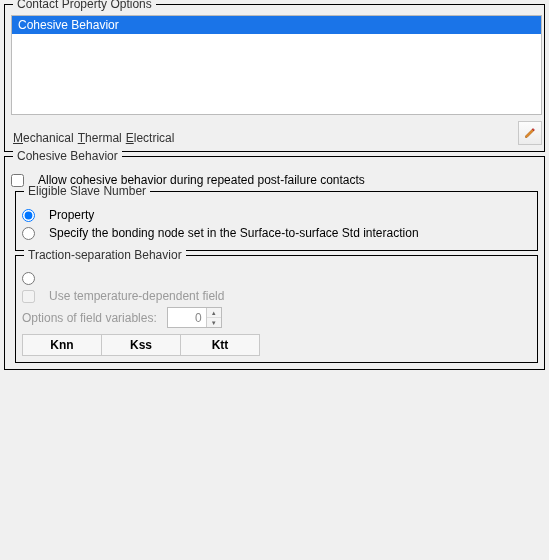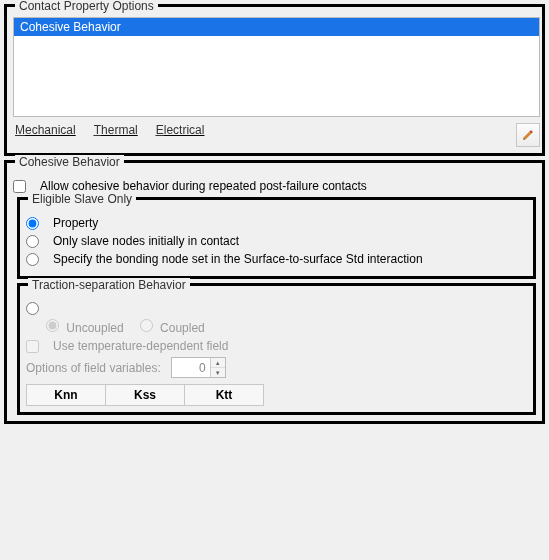--- a/index.html
+++ b/index.html
@@ -5,21 +5,21 @@
   body {
     font-family: "Segoe UI", Tahoma, sans-serif;
     font-size: 12px;
     background: #f0f0f0;
     margin: 0;
     padding: 0;
     color: #000;
     width: 549px;
   }
   .groupbox {
-    border: 3px solid #000000;
+    border: 1px solid #000000;
     margin: 4px 4px 0 4px;
     padding: 6px 2px 6px 6px;
     position: relative;
     background: #f0f0f0;
   }
   .groupbox > .legend {
     position: relative;
     top: -14px;
     left: 2px;
     background: #f0f0f0;
@@ -34,24 +34,22 @@
     margin-top: -10px;
     overflow: hidden;
   }
   .listbox-item {
     padding: 2px 6px;
     background: #1a74e8;
     color: #fff;
   }
   .tabs-row {
     display: flex;
-    align-items: flex-start;
+    align-items: flex-end;
     margin-top: 6px;
-    gap: 14px;
-    text-decoration: underline;
   }
   .tab-link {
     color: #333;
     cursor: default;
     padding: 0 2px;
   }
   .tab-link .ul {
     text-decoration: underline;
   }
   .spacer { flex: 1; }
@@ -132,55 +130,41 @@
 
   <div style="margin-top:-8px;">
   <label class="row">
     <input type="checkbox" style="">
     <span>Allow cohesive behavior during repeated post-failure contacts</span>
   </label>
   </div>
 
   
   <div class="groupbox">
-    <span class="legend">Eligible Slave Only</span>
+    <span class="legend">Eligible Slave Number</span>
     <div style="margin-top:-8px;">
     <label class="row">
       <input type="radio" name="esn" checked="" style="">
       <span>Property</span>
-    </label>
-    <label class="row">
-      <input type="radio" name="esn" style="">
-      <span>Only slave nodes initially in contact</span>
     </label>
     <label class="row">
       <input type="radio" name="esn" style="">
       <span>Specify the bonding node set in the Surface-to-surface Std interaction</span>
     </label>
     </div>
   </div>
 
   
   <div class="groupbox">
     <span class="legend">Traction-separation Behavior</span>
     <div style="margin-top:-8px;">
     <label class="row">
       <input type="radio" name="ts" style="">
     </label>
 
-    <div class="row indent disabled">
-      <label>
-        <input type="radio" name="cp" disabled="" checked="" style="">
-        <span>Uncoupled</span>
-      </label>
-      <label style="margin-left:6px;">
-        <input type="radio" name="cp" disabled="" style="">
-        <span>Coupled</span>
-      </label>
-    </div>
 
     <label class="row disabled">
       <input type="checkbox" disabled="" style="">
       <span>Use temperature-dependent field</span>
     </label>
 
     <div class="row disabled">
       <span>Options of field variables:</span>
       <div class="spin">
         <input disabled="" value="0" style="">

